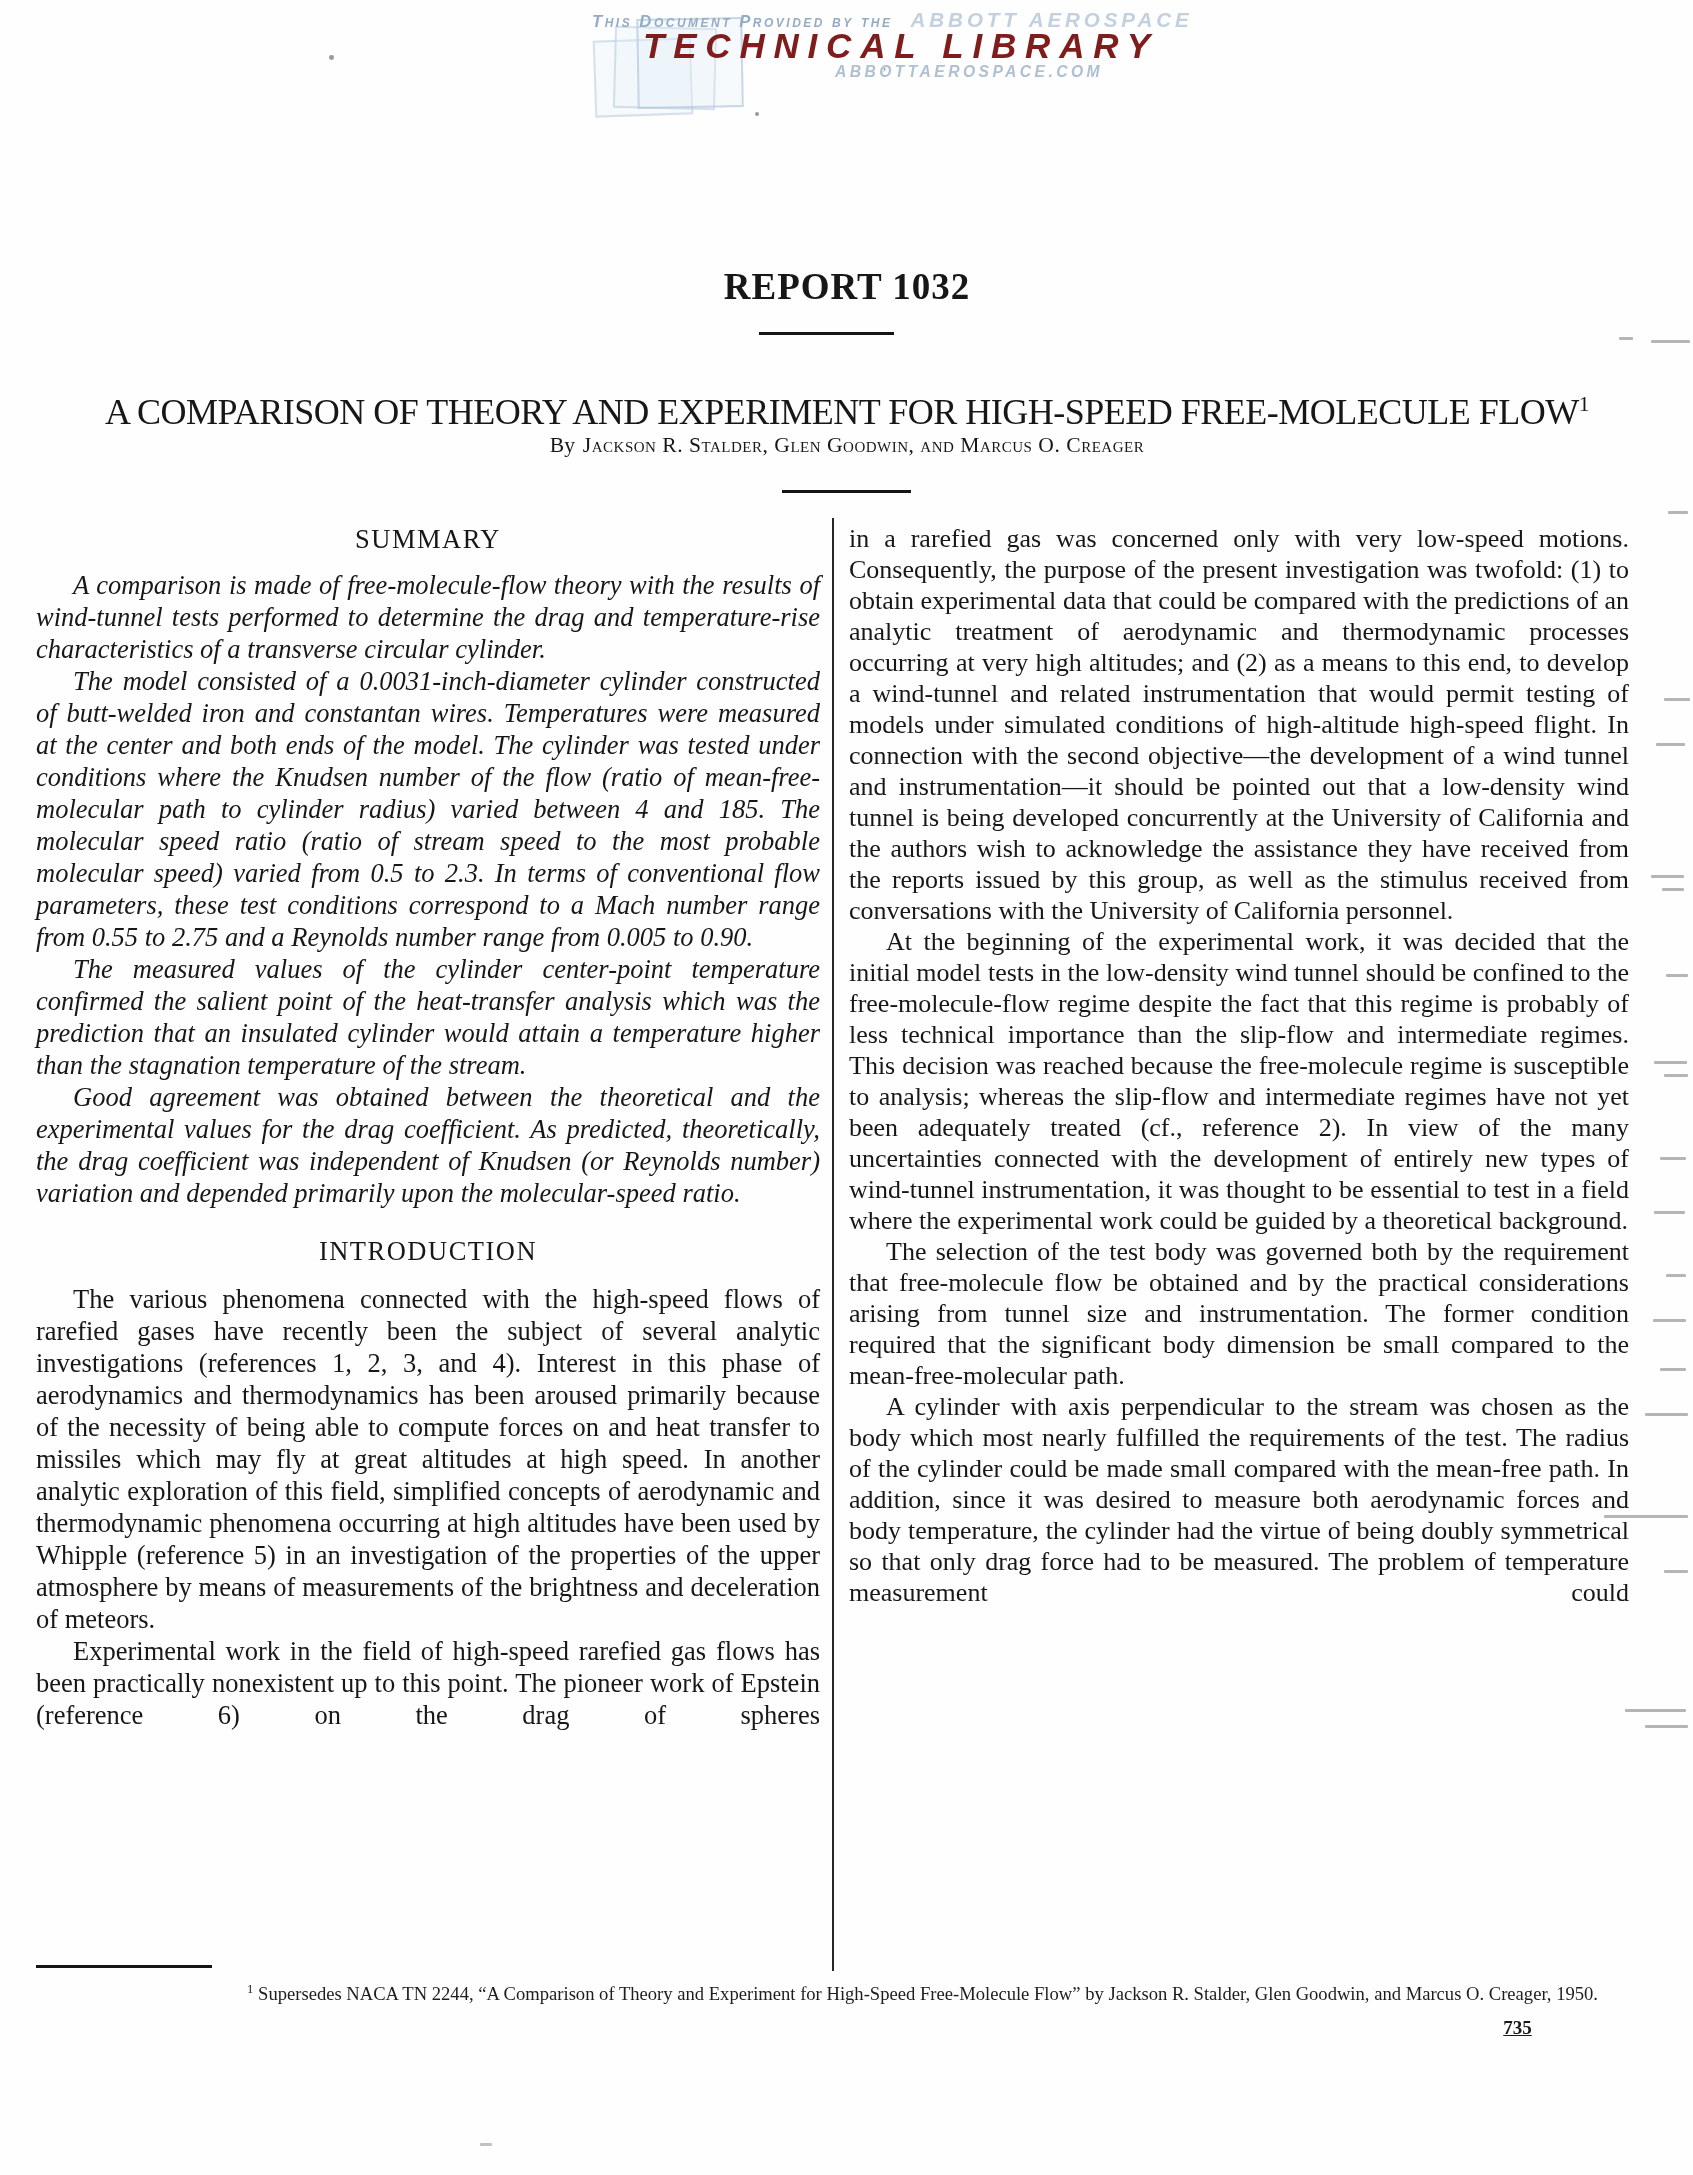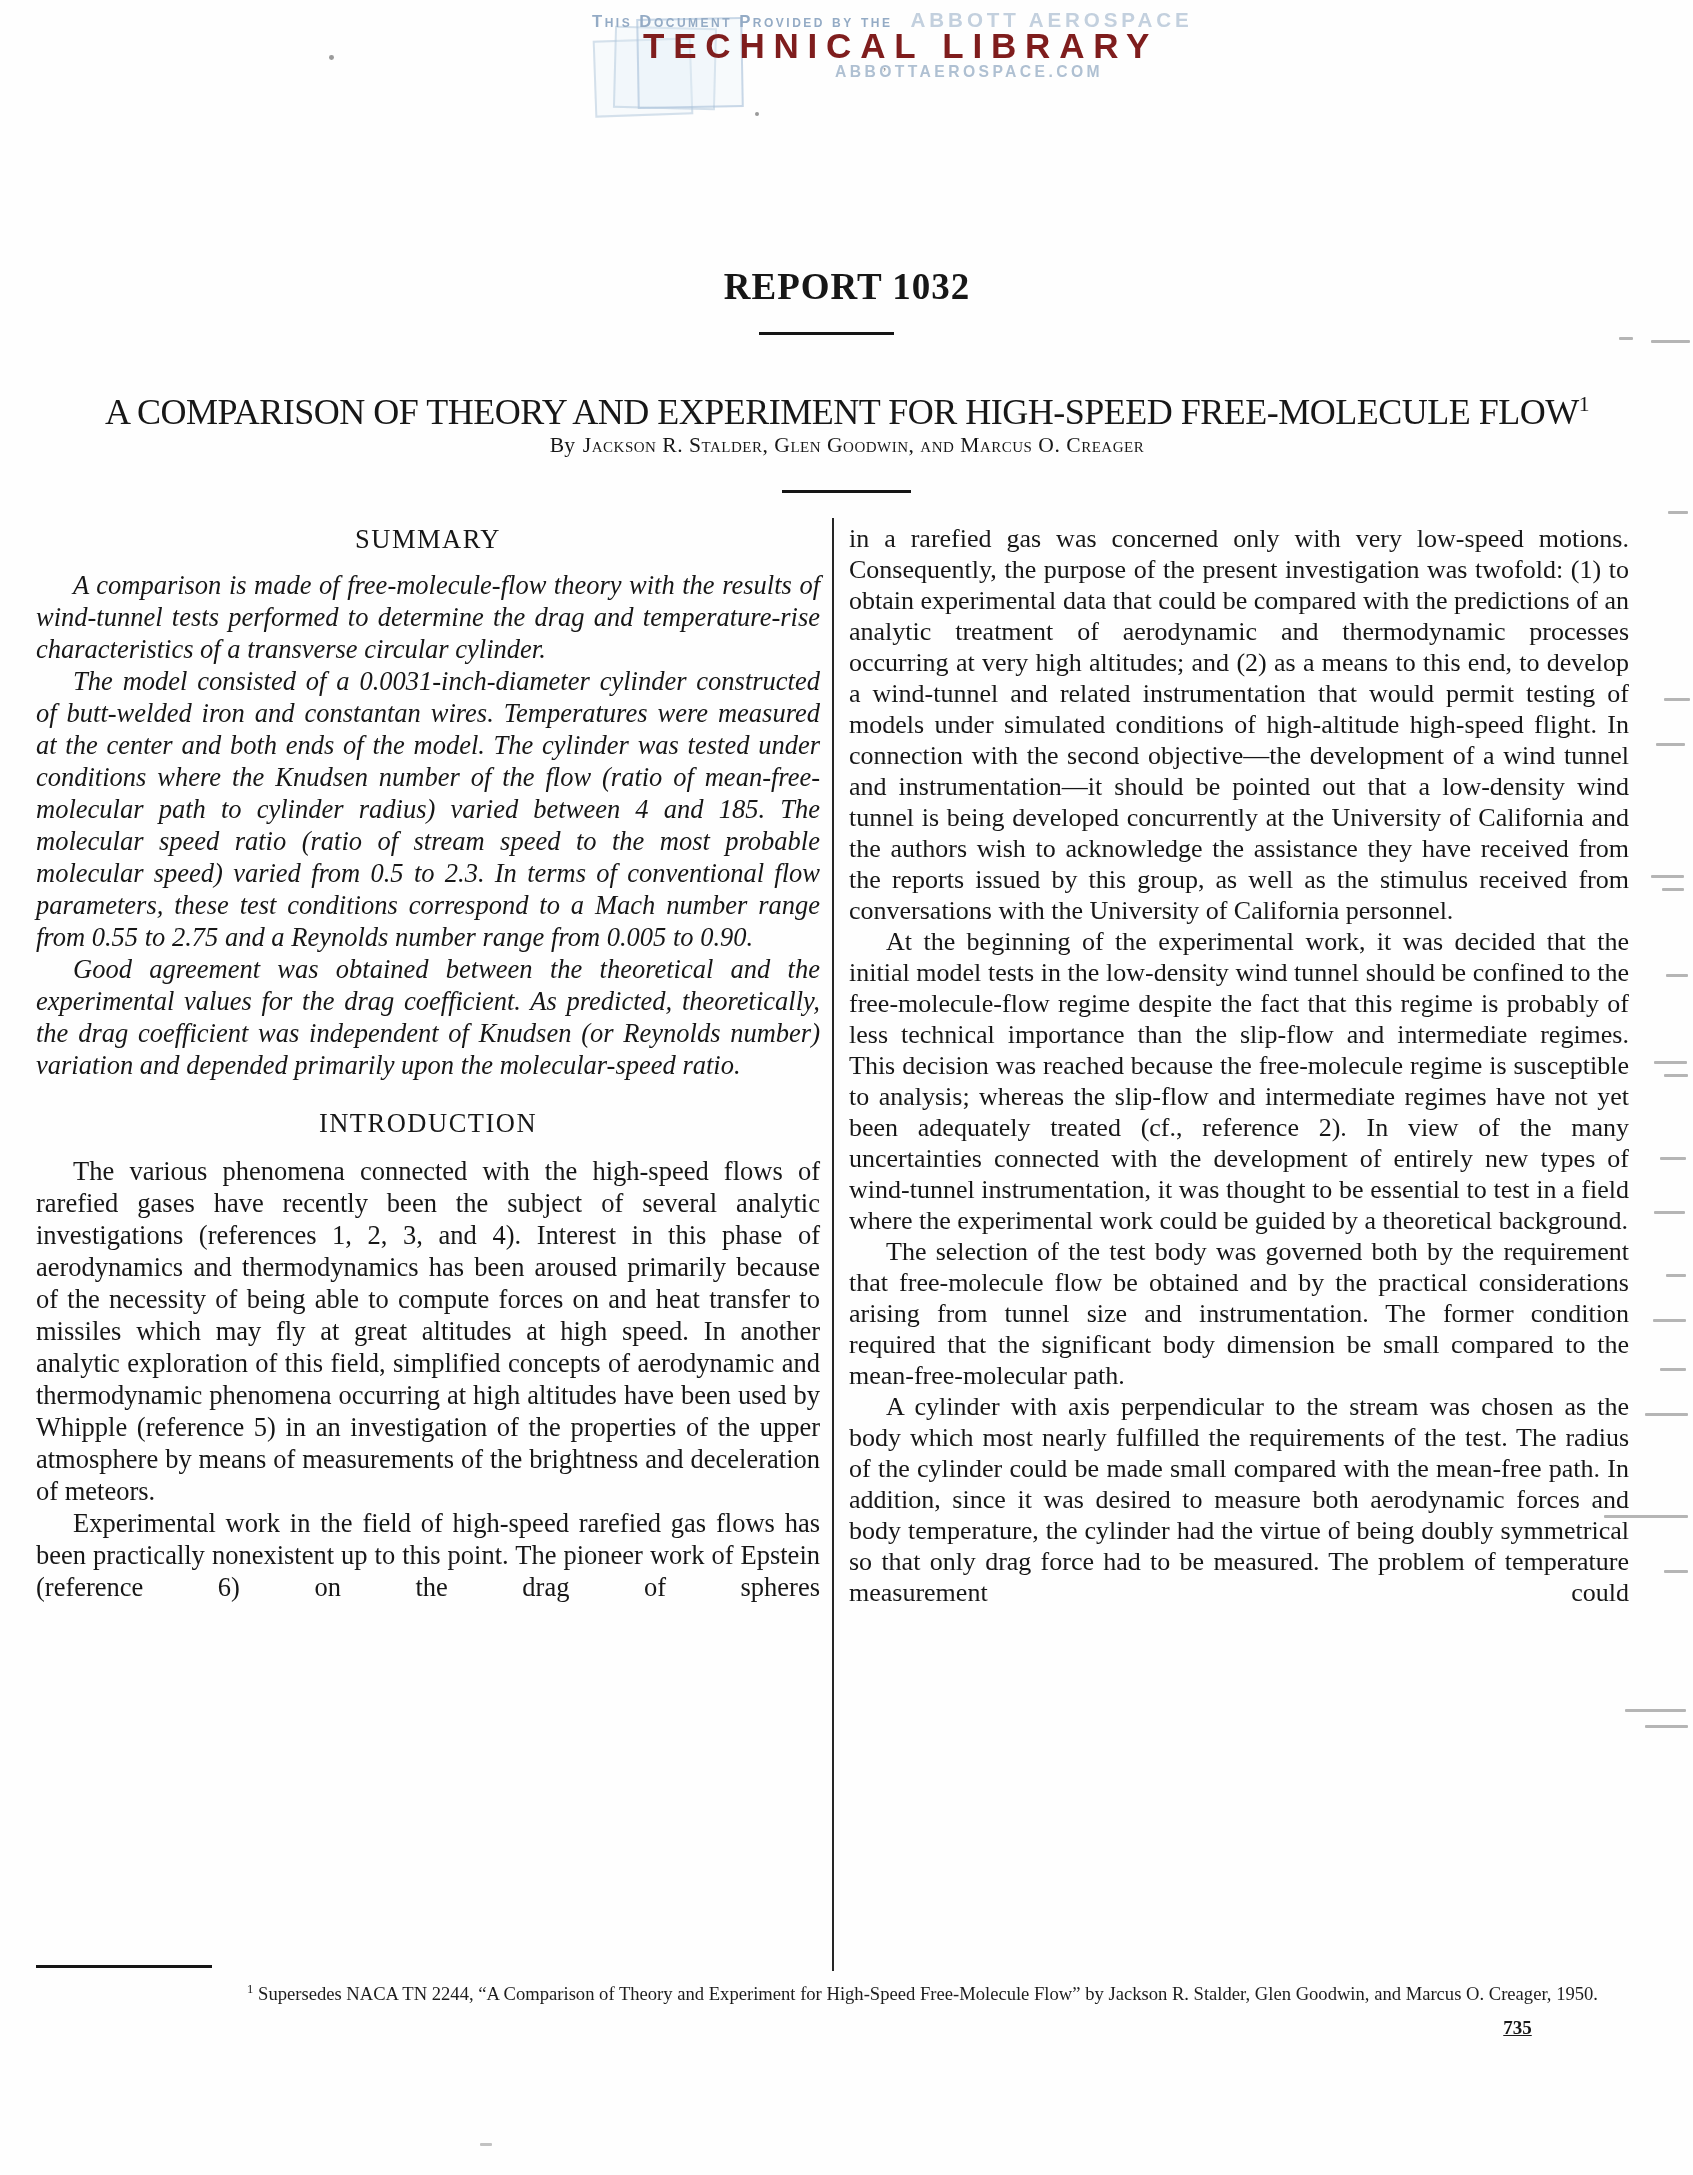--- a/index.html
+++ b/index.html
@@ -3,21 +3,21 @@
 <meta charset="utf-8">
 <style>
   html,body{margin:0;padding:0;background:#e8e8e8;}
   .page{
     position:relative; width:1694px; height:2176px; background:#fefefe;
     font-family:"Liberation Serif","DejaVu Serif",serif; color:#171717;
     overflow:hidden; margin:0 auto;
   }
   
   .wm{position:absolute; top:0; left:0; width:100%; height:127px;
-      font-family:"Liberation Sans","DejaVu Sans",sans-serif; pointer-events:none;}
+      font-family:"Liberation Sans","DejaVu Sans",sans-serif; pointer-events:none;font-style:italic;}
   .wm-icon{position:absolute; left:588px; top:13.7px; width:157px; height:98px;}
   .wm-icon .pg{position:absolute; border:2px solid rgba(168,192,216,0.45);
       background:rgba(228,238,247,0.25);}
   .wm-icon .pg1{left:5.9px; top:25.5px; width:94px; height:73px; transform:rotate(-2deg);}
   .wm-icon .pg2{left:25.5px; top:13.7px; width:98px; height:78px; transform:rotate(1.5deg);}
   .wm-icon .pg3{left:49px; top:3.9px; width:102px; height:86px; transform:rotate(-1deg);
       border-color:rgba(168,192,216,0.6);}
   .wm-l1{position:absolute; left:592px; top:7.8px; white-space:nowrap;}
   .wm-provided{font-size:16.7px; letter-spacing:2.5px; color:#94abc5;
       font-variant:small-caps; font-weight:bold;}
@@ -93,20 +93,21 @@
     <span class="prefix">By</span><span class="authors">Jackson R. Stalder, Glen Goodwin, and Marcus O. Creager</span>
   </div>
   <div class="rule rule-2"></div>
 
   <div class="divider"></div>
 
   <div class="col col-left">
     <h3 class="sec-heading">SUMMARY</h3>
     <p class="ital indent">A comparison is made of free-molecule-flow theory with the results of wind-tunnel tests performed to determine the drag and temperature-rise characteristics of a transverse circular cylinder.</p>
     <p class="ital indent">The model consisted of a 0.0031-inch-diameter cylinder constructed of butt-welded iron and constantan wires. Temperatures were measured at the center and both ends of the model. The cylinder was tested under conditions where the Knudsen number of the flow (ratio of mean-free-molecular path to cylinder radius) varied between 4 and 185. The molecular speed ratio (ratio of stream speed to the most probable molecular speed) varied from 0.5 to 2.3. In terms of conventional flow parameters, these test conditions correspond to a Mach number range from 0.55 to 2.75 and a Reynolds number range from 0.005 to 0.90.</p>
+    <p class="ital indent">The measured values of the cylinder center-point temperature confirmed the salient point of the heat-transfer analysis which was the prediction that an insulated cylinder would attain a temperature higher than the stagnation temperature of the stream.</p>
     <p class="ital indent">Good agreement was obtained between the theoretical and the experimental values for the drag coefficient. As predicted, theoretically, the drag coefficient was independent of Knudsen (or Reynolds number) variation and depended primarily upon the molecular-speed ratio.</p>
     <h3 class="sec-heading mid">INTRODUCTION</h3>
     <p class="indent">The various phenomena connected with the high-speed flows of rarefied gases have recently been the subject of several analytic investigations (references 1, 2, 3, and 4). Interest in this phase of aerodynamics and thermodynamics has been aroused primarily because of the necessity of being able to compute forces on and heat transfer to missiles which may fly at great altitudes at high speed. In another analytic exploration of this field, simplified concepts of aerodynamic and thermodynamic phenomena occurring at high altitudes have been used by Whipple (reference 5) in an investigation of the properties of the upper atmosphere by means of measurements of the brightness and deceleration of meteors.</p>
     <p class="indent cont">Experimental work in the field of high-speed rarefied gas flows has been practically nonexistent up to this point. The pioneer work of Epstein (reference 6) on the drag of spheres</p>
   </div>
 
   <div class="col col-right">
     <p>in a rarefied gas was concerned only with very low-speed motions. Consequently, the purpose of the present investigation was twofold: (1) to obtain experimental data that could be compared with the predictions of an analytic treatment of aerodynamic and thermodynamic processes occurring at very high altitudes; and (2) as a means to this end, to develop a wind-tunnel and related instrumentation that would permit testing of models under simulated conditions of high-altitude high-speed flight. In connection with the second objective—the development of a wind tunnel and instrumentation—it should be pointed out that a low-density wind tunnel is being developed concurrently at the University of California and the authors wish to acknowledge the assistance they have received from the reports issued by this group, as well as the stimulus received from conversations with the University of California personnel.</p>
     <p class="indent">At the beginning of the experimental work, it was decided that the initial model tests in the low-density wind tunnel should be confined to the free-molecule-flow regime despite the fact that this regime is probably of less technical importance than the slip-flow and intermediate regimes. This decision was reached because the free-molecule regime is susceptible to analysis; whereas the slip-flow and intermediate regimes have not yet been adequately treated (cf., reference 2). In view of the many uncertainties connected with the development of entirely new types of wind-tunnel instrumentation, it was thought to be essential to test in a field where the experimental work could be guided by a theoretical background.</p>
     <p class="indent">The selection of the test body was governed both by the requirement that free-molecule flow be obtained and by the practical considerations arising from tunnel size and instrumentation. The former condition required that the significant body dimension be small compared to the mean-free-molecular path.</p>

